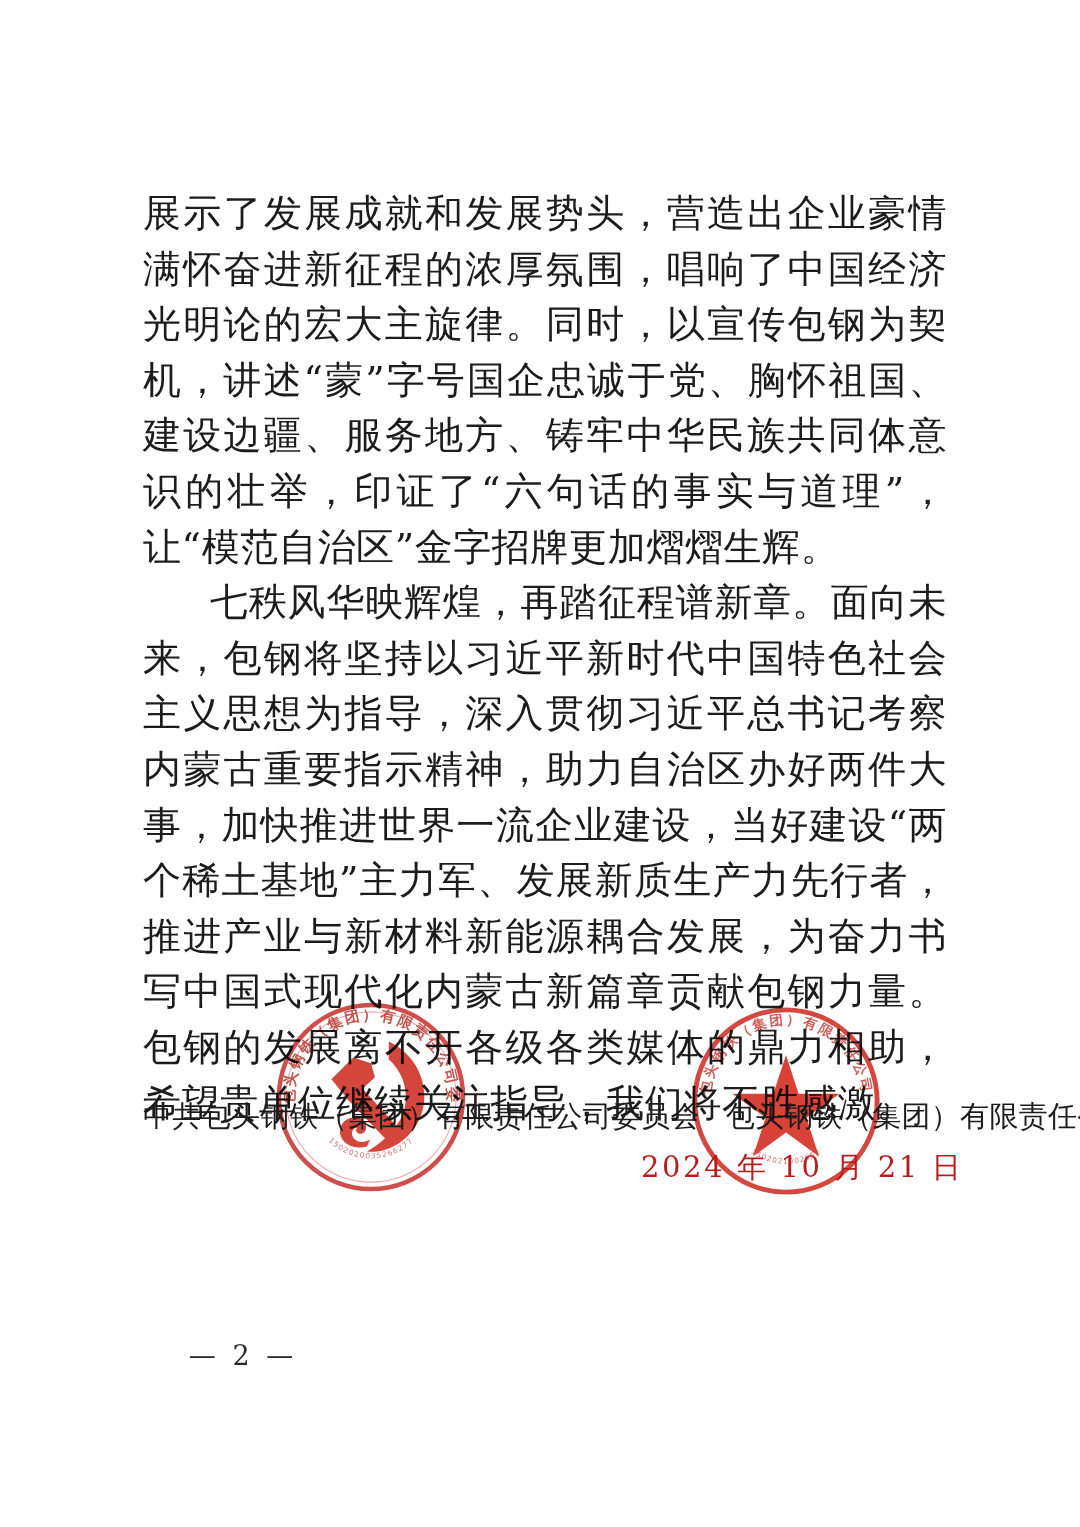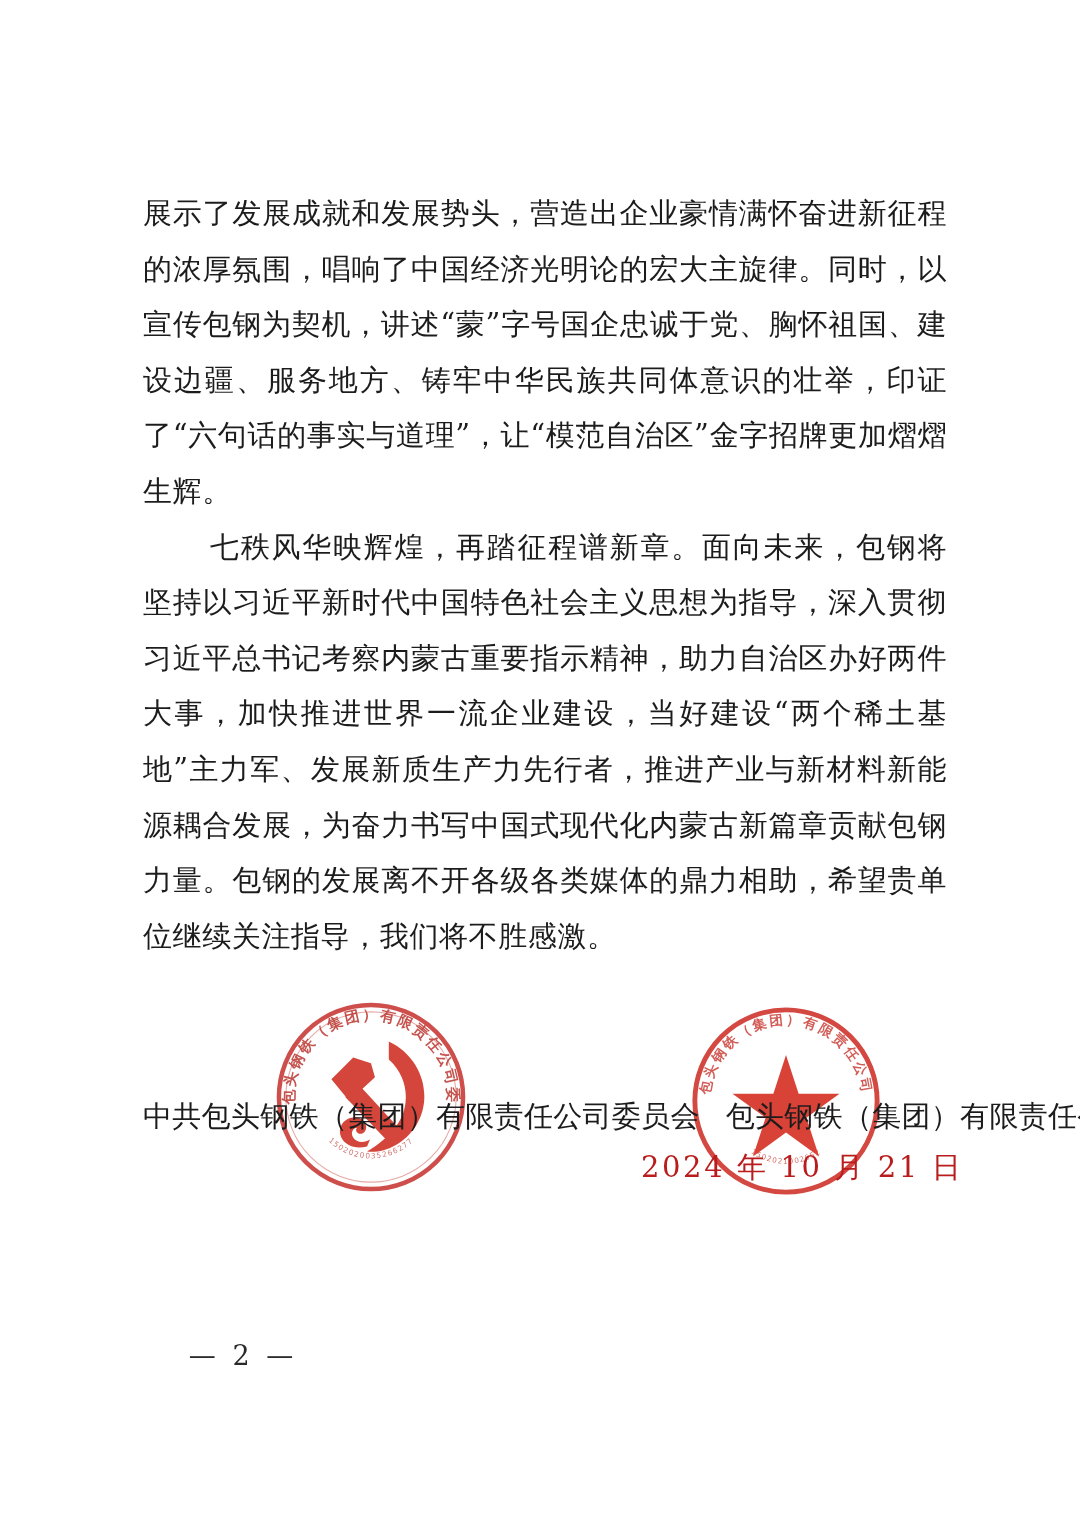--- a/index.html
+++ b/index.html
@@ -18,21 +18,21 @@
 
   
   .body-text {
     position: absolute;
     left: 143px;
     top: 186px;
     width: 804px;
   }
   .para {
     margin: 0 0 0 0;
-    font-size: 29px;
+    font-size: 38px;
     line-height: 55.6px;
     color: #1c1c1c;
     text-align: justify;
     text-justify: inter-character;
     letter-spacing: 0.6px;
     font-weight: 400;
     text-align-last: left;
     word-break: break-all;
   }
   .para.indent {

